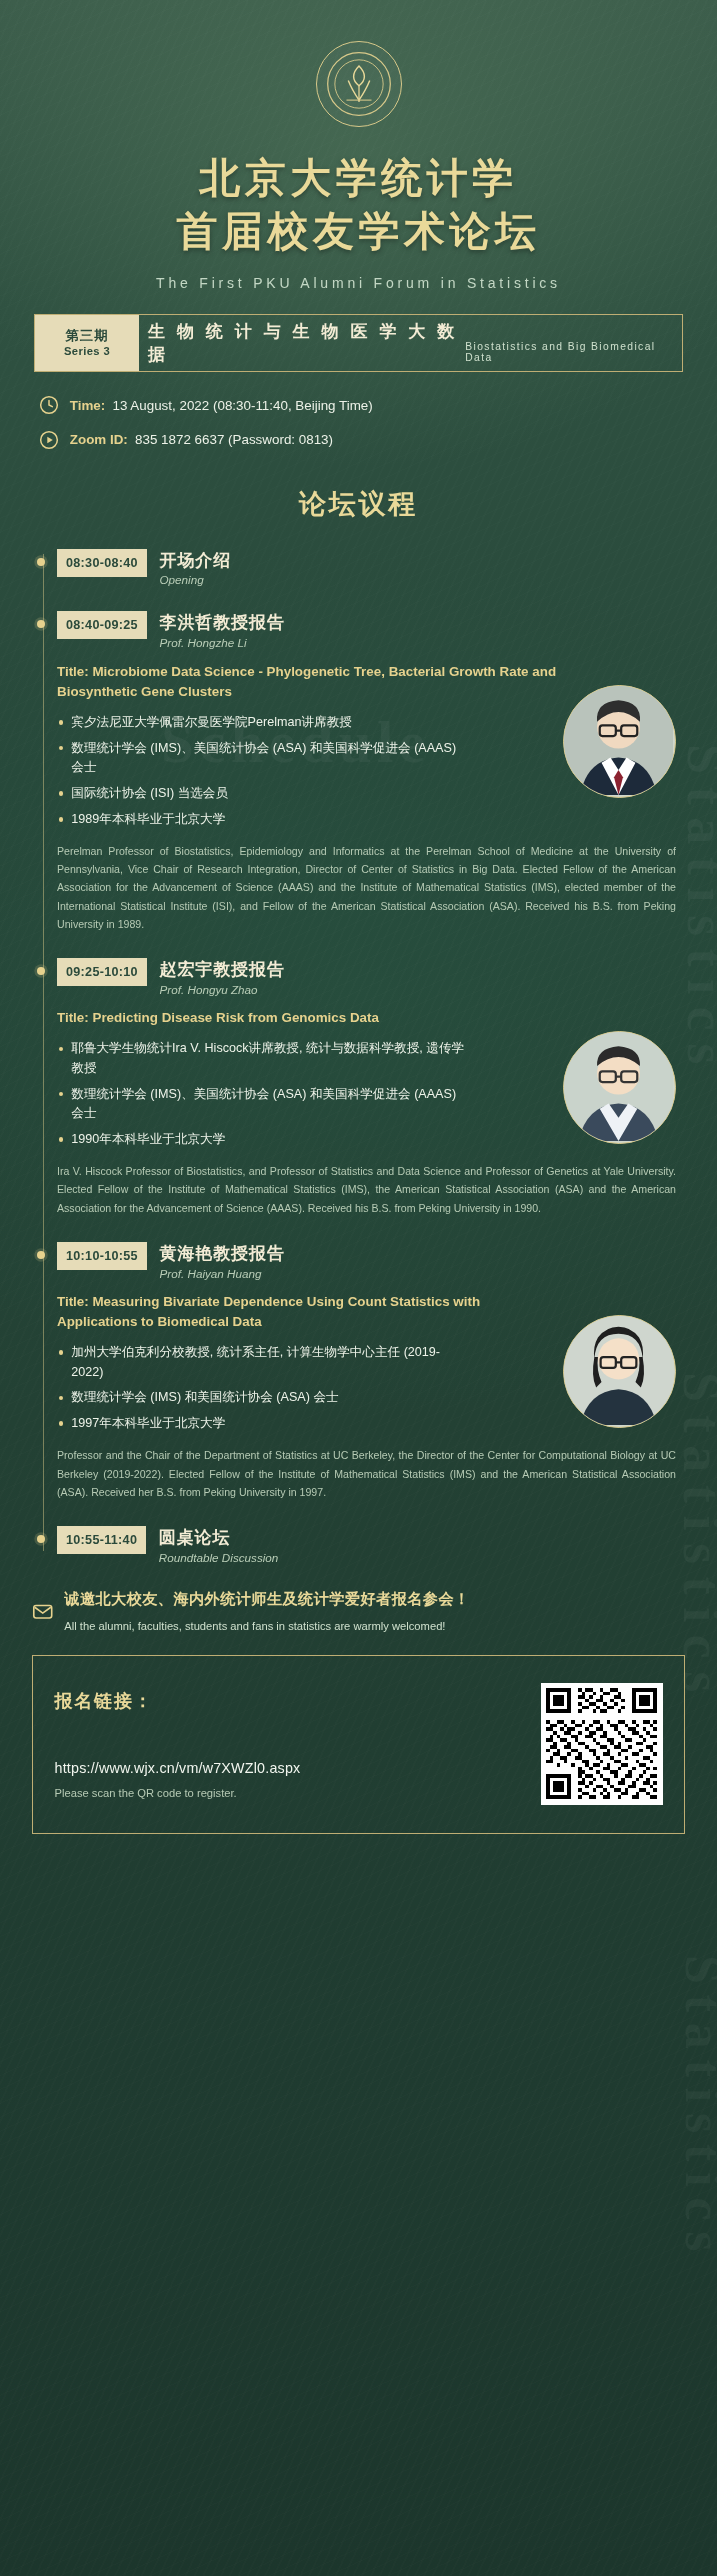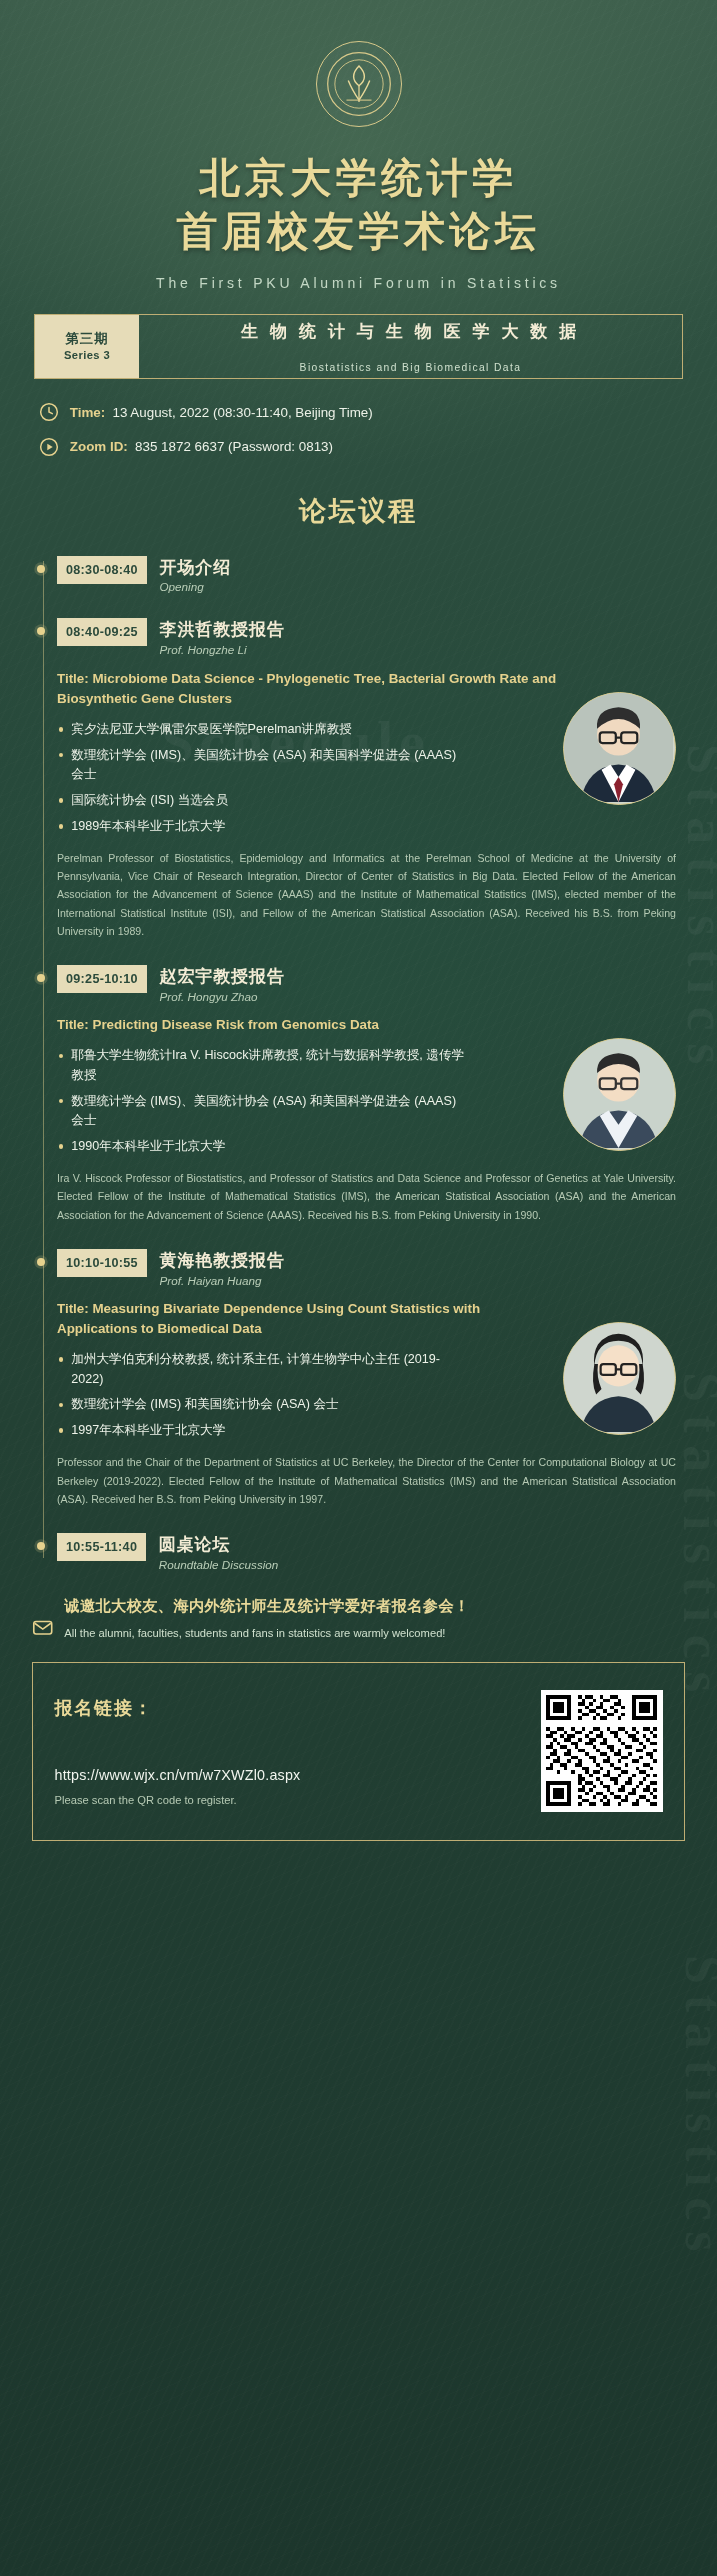--- a/index.html
+++ b/index.html
@@ -93,21 +93,21 @@
     width: 104px;
     display:flex; flex-direction:column; align-items:center; justify-content:center;
     font-weight: bold;
     line-height:1.25;
     flex: none;
   }
   .series-left .cn { font-size: 13.4px; letter-spacing:0.9px; }
   .series-left .en { font-size: 11.2px; letter-spacing:0.4px; }
   .series-right {
     flex: 1;
-    display:flex; flex-direction:column; align-items:center; justify-content:center;
+    display:flex; flex-direction:row; align-items:center; justify-content:center;
     padding: 5.4px 9px;
   }
   .series-right .cn {
     color:#f3ecd5; font-weight:bold; font-size: 17px; letter-spacing: 3.6px;
   }
   .series-right .en {
     color:#cfe0cd; font-size: 10.3px; letter-spacing: 1.4px; margin-top:19px;
   }
 
   
@@ -174,21 +174,21 @@
   }
   .portrait {
     position:absolute; right: 9px; top: 23px;
     width: 113px; height: 113px; border-radius:50%;
     border: 1.8px solid #d8c98a; overflow:hidden;
     background:#cfd6cc;
   }
   .portrait svg { display:block; }
 
   
-  .invite { margin: 10.8px 32px 0 32px; display:flex; align-items:flex-end; }
+  .invite { margin: 10.8px 32px 0 32px; display:flex; align-items:center; }
   .invite .mail { width:21.5px; height:21.5px; margin-right:10.8px; flex:none; color:#e6d28e; margin-top:1.8px; }
   .invite .cn { color:#e9d999; font-weight:bold; font-size: 15.2px; letter-spacing:0.4px; }
   .invite .en { color:#cfe0cd; font-size: 11.2px; margin-top:10px; }
 
   .signup {
     margin: 23px 32px 0 32px;
     border: 0.9px solid #bfae74;
     padding: 20px 21.5px 21.5px 21.5px;
     display:flex; align-items:center; justify-content:flex-start;
     min-height: 179px;

